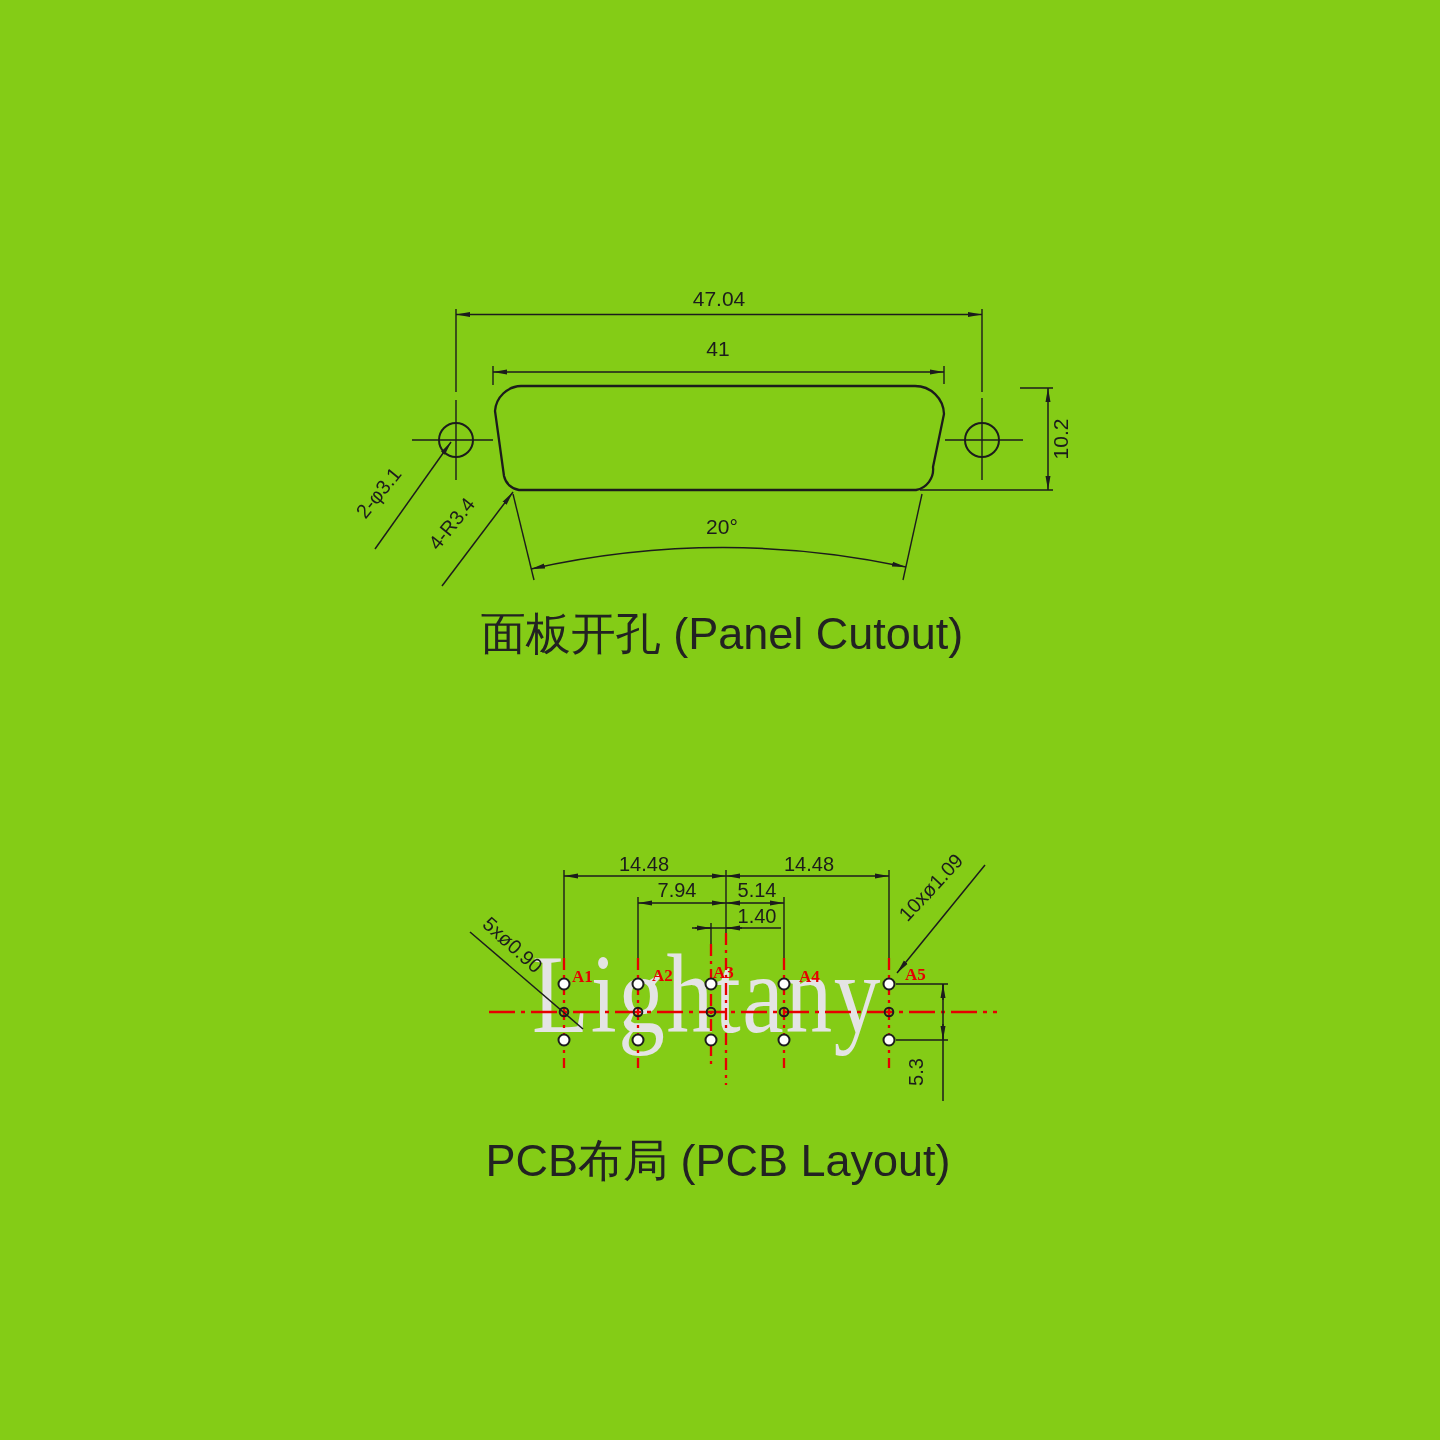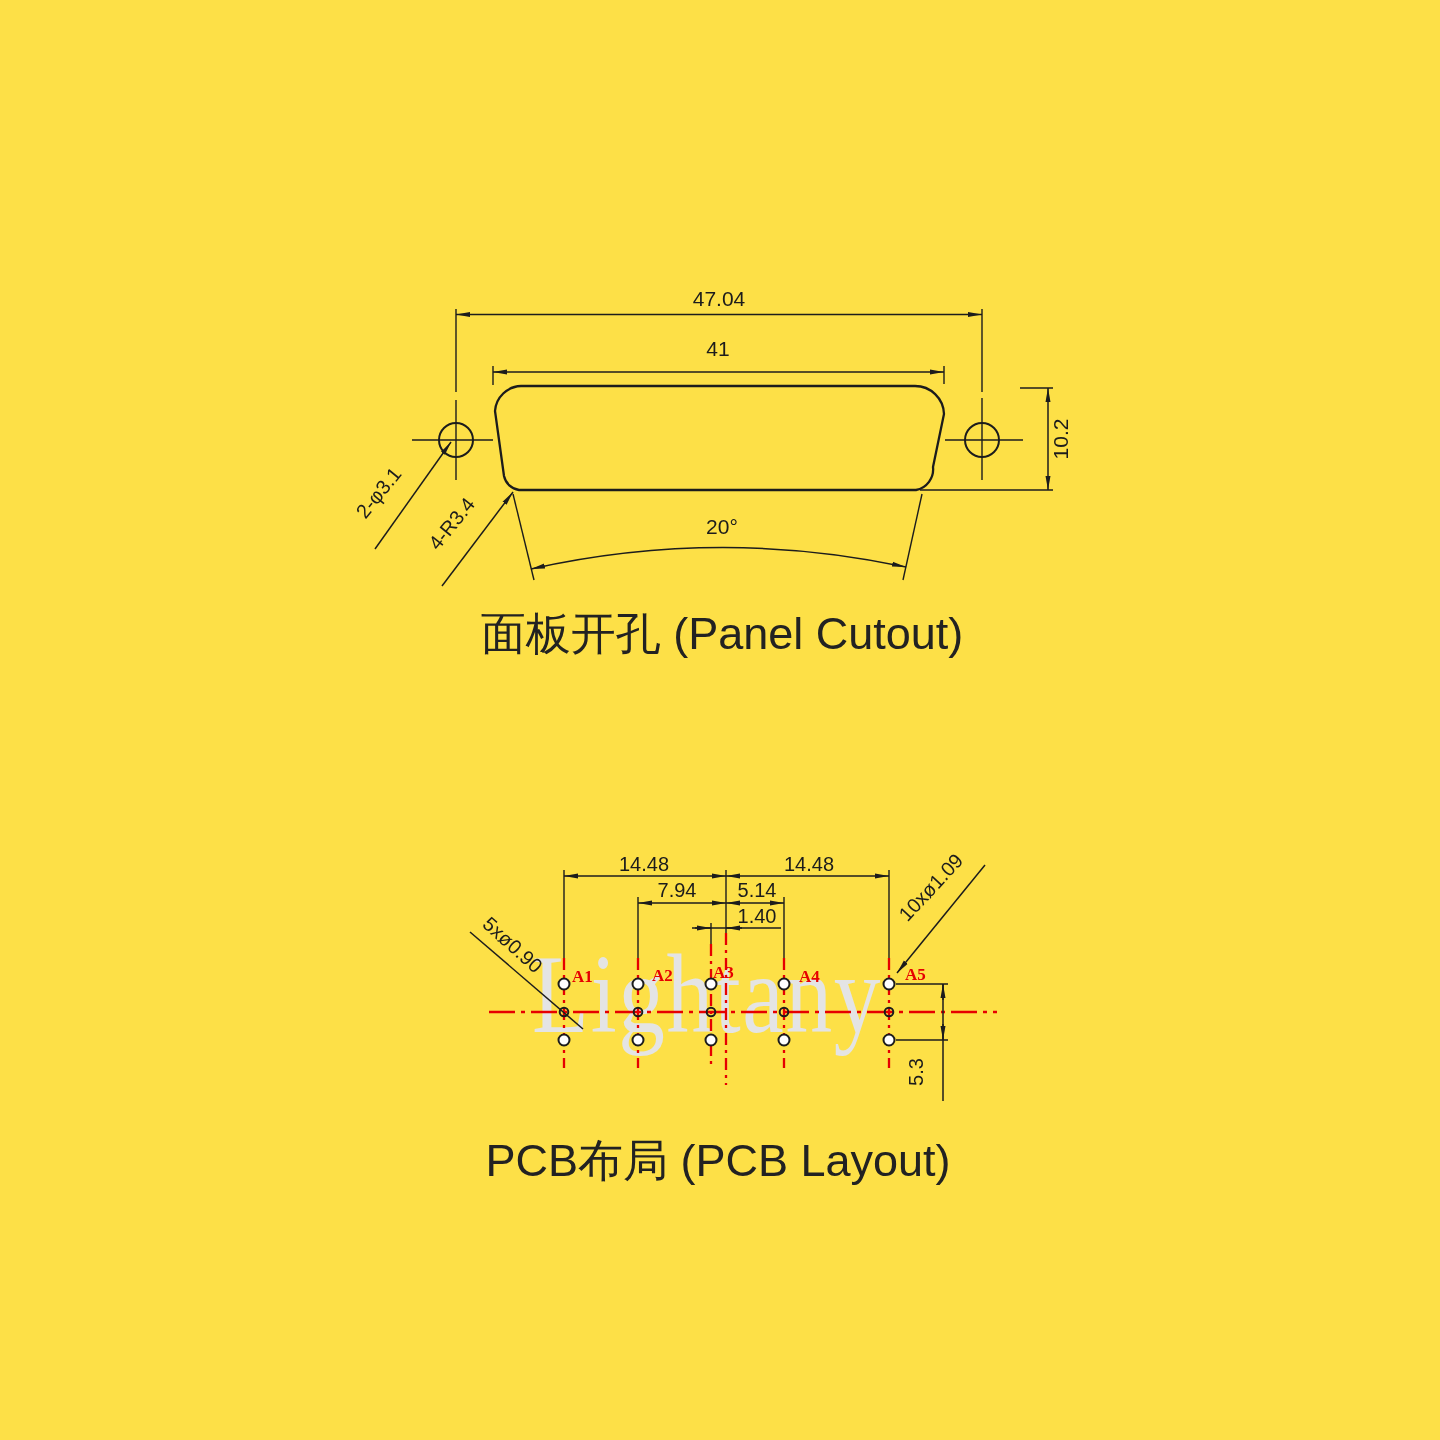--- a/index.html
+++ b/index.html
@@ -1,16 +1,16 @@
 <!DOCTYPE html>
 <html><head>
 <meta charset="utf-8">
 <style>
   html,body{margin:0;padding:0;background:#ffffff;}
-  .canvas{width:1440px;height:1440px;background:#fde047;position:relative;overflow:hidden;}
+  .canvas{width:1440px;height:1440px;background:#84cc16;position:relative;overflow:hidden;}
   svg{display:block;}
   .dim-line{stroke:#1c1c1c;stroke-width:1.5;fill:none;}
   .thin{stroke:#1c1c1c;stroke-width:1.4;fill:none;}
   .shape{stroke:#1c1c1c;stroke-width:2.3;fill:none;}
   .hole{stroke:#1c1c1c;stroke-width:2;}
   .red-cl{stroke:#e60000;stroke-width:2.3;fill:none;}
   .dim-text{font-family:"Liberation Sans",sans-serif;font-size:20px;fill:#1c1c1c;}
   .dim-text-lg{font-family:"Liberation Sans",sans-serif;font-size:21px;fill:#1c1c1c;}
   .pin-text{font-family:"Liberation Serif",serif;font-weight:700;font-size:17px;fill:#e60000;}
   .title-text{font-family:"Liberation Sans",sans-serif;font-size:45px;font-weight:500;fill:#222222;}

